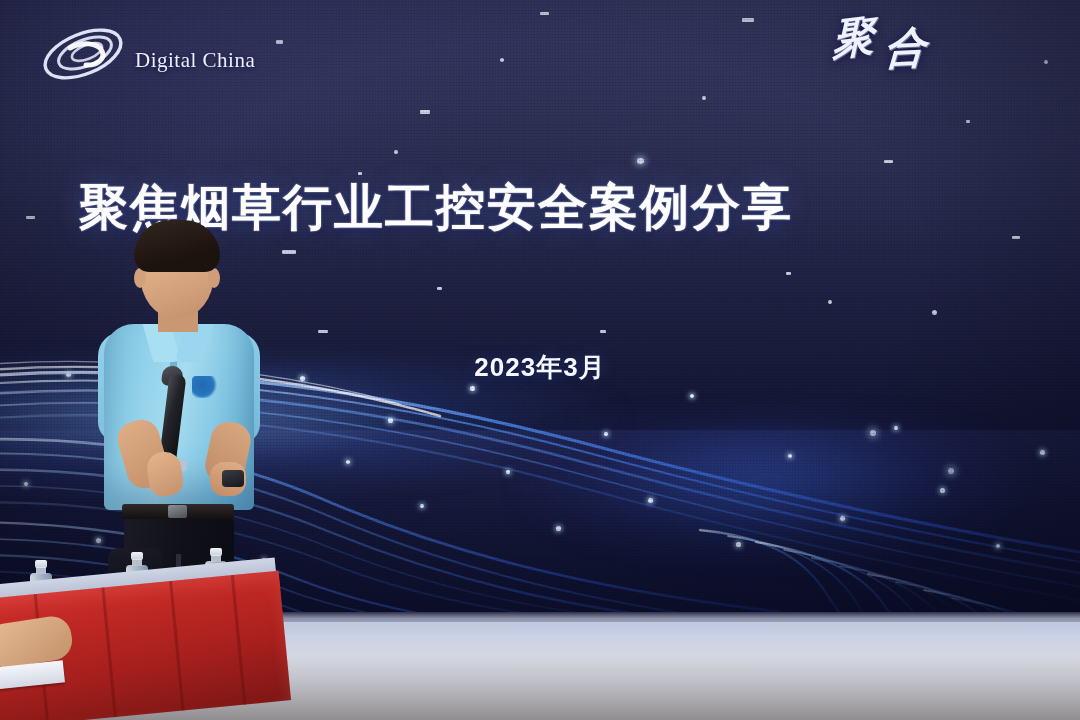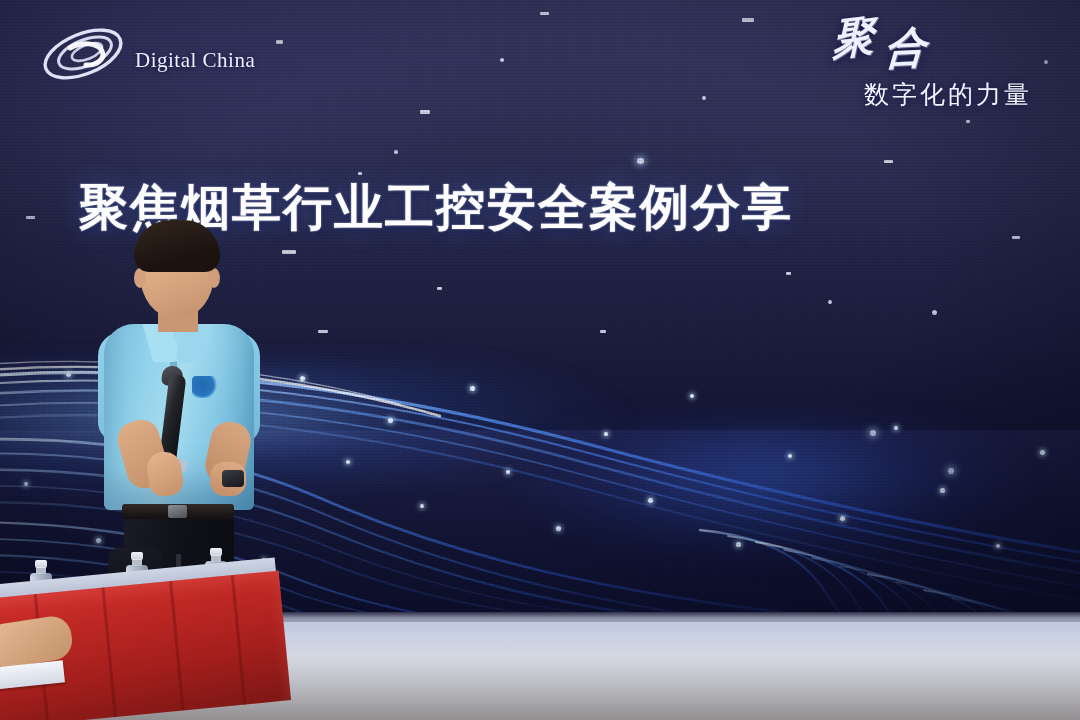--- a/index.html
+++ b/index.html
@@ -301,20 +301,21 @@
       <div class="spark" style="left:96px;top:208px;width:5px;height:5px;"></div>
       <div class="spark" style="left:150px;top:250px;width:4px;height:4px;"></div>
       <div class="spark" style="left:262px;top:228px;width:4px;height:4px;"></div>
     </div>
 
     <div class="led-grid"></div>
     <div class="vignette"></div>
 
     <div class="screen-text">
       <div class="main-title">聚焦烟草行业工控安全案例分享</div>
+      <div class="subtitle-date">2023年3月</div>
     </div>
 
     <div class="logo-dc">
       <div class="mark">
         <svg width="86" height="60" viewBox="0 0 86 60">
           <g fill="none" stroke="#e8ecff" stroke-linecap="round">
             <ellipse cx="43" cy="30" rx="40" ry="20" stroke-width="3.4" transform="rotate(-22 43 30)" opacity=".95"></ellipse>
             <ellipse cx="45" cy="29" rx="28" ry="13" stroke-width="3" transform="rotate(-22 45 29)" opacity=".9"></ellipse>
             <ellipse cx="47" cy="28" rx="16" ry="7" stroke-width="2.6" transform="rotate(-22 47 28)" opacity=".85"></ellipse>
           </g>
@@ -323,21 +324,20 @@
       </div>
       <div class="wordmark">
         <span class="en">Digital China</span>
       </div>
     </div>
 
     <div class="logo-right">
       <div class="calli">
         <span>聚</span><span class="c2">合</span>
       </div>
-      <div class="tagline">数字化的力量</div>
     </div>
   </div>
 
   <div class="floor"></div>
   <div class="floor-sheen"></div>
 
   <div class="speaker">
     <div class="legs"></div>
     <div class="leg-split"></div>
     <div class="sleeve-l"></div>

